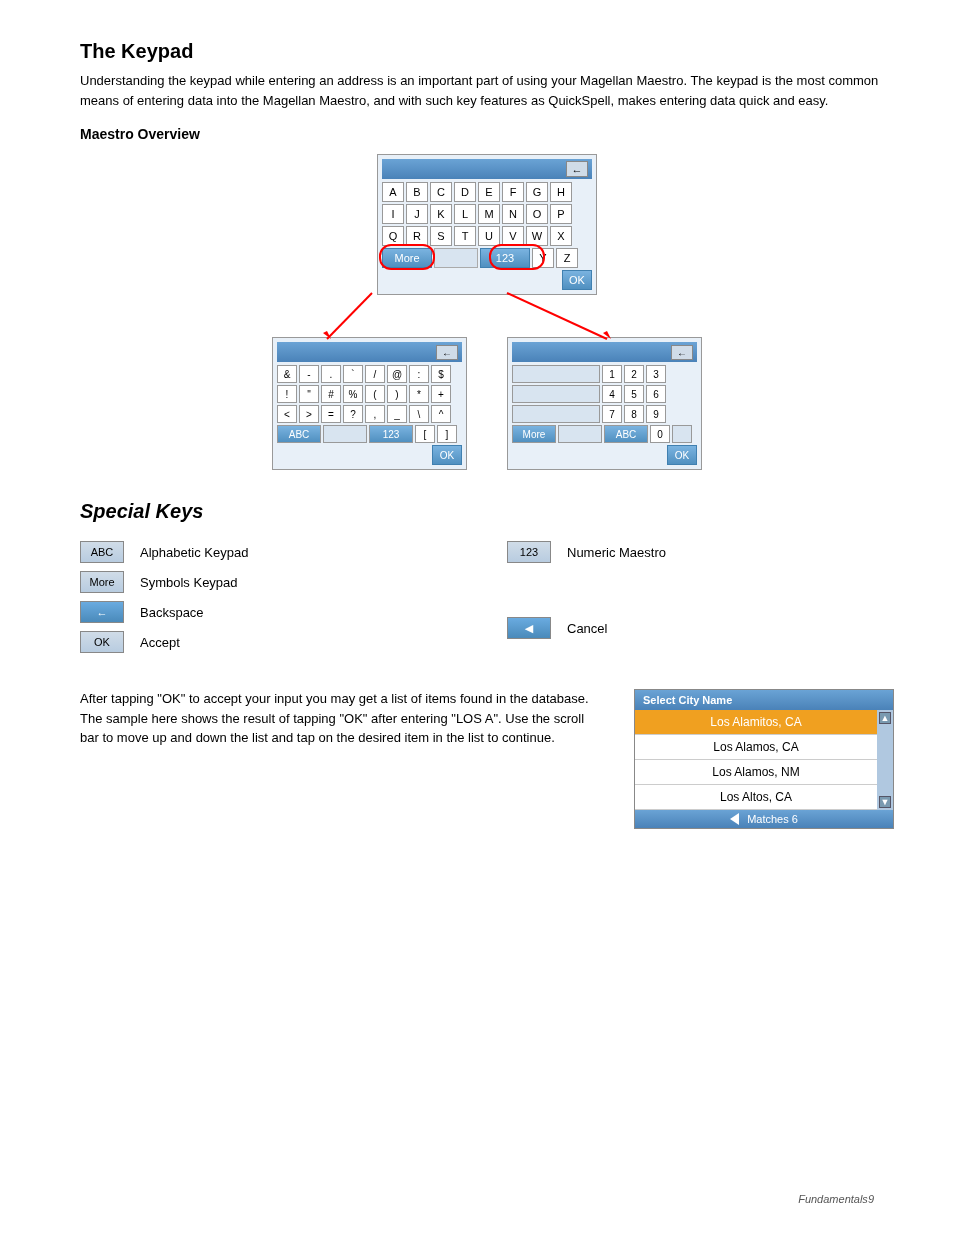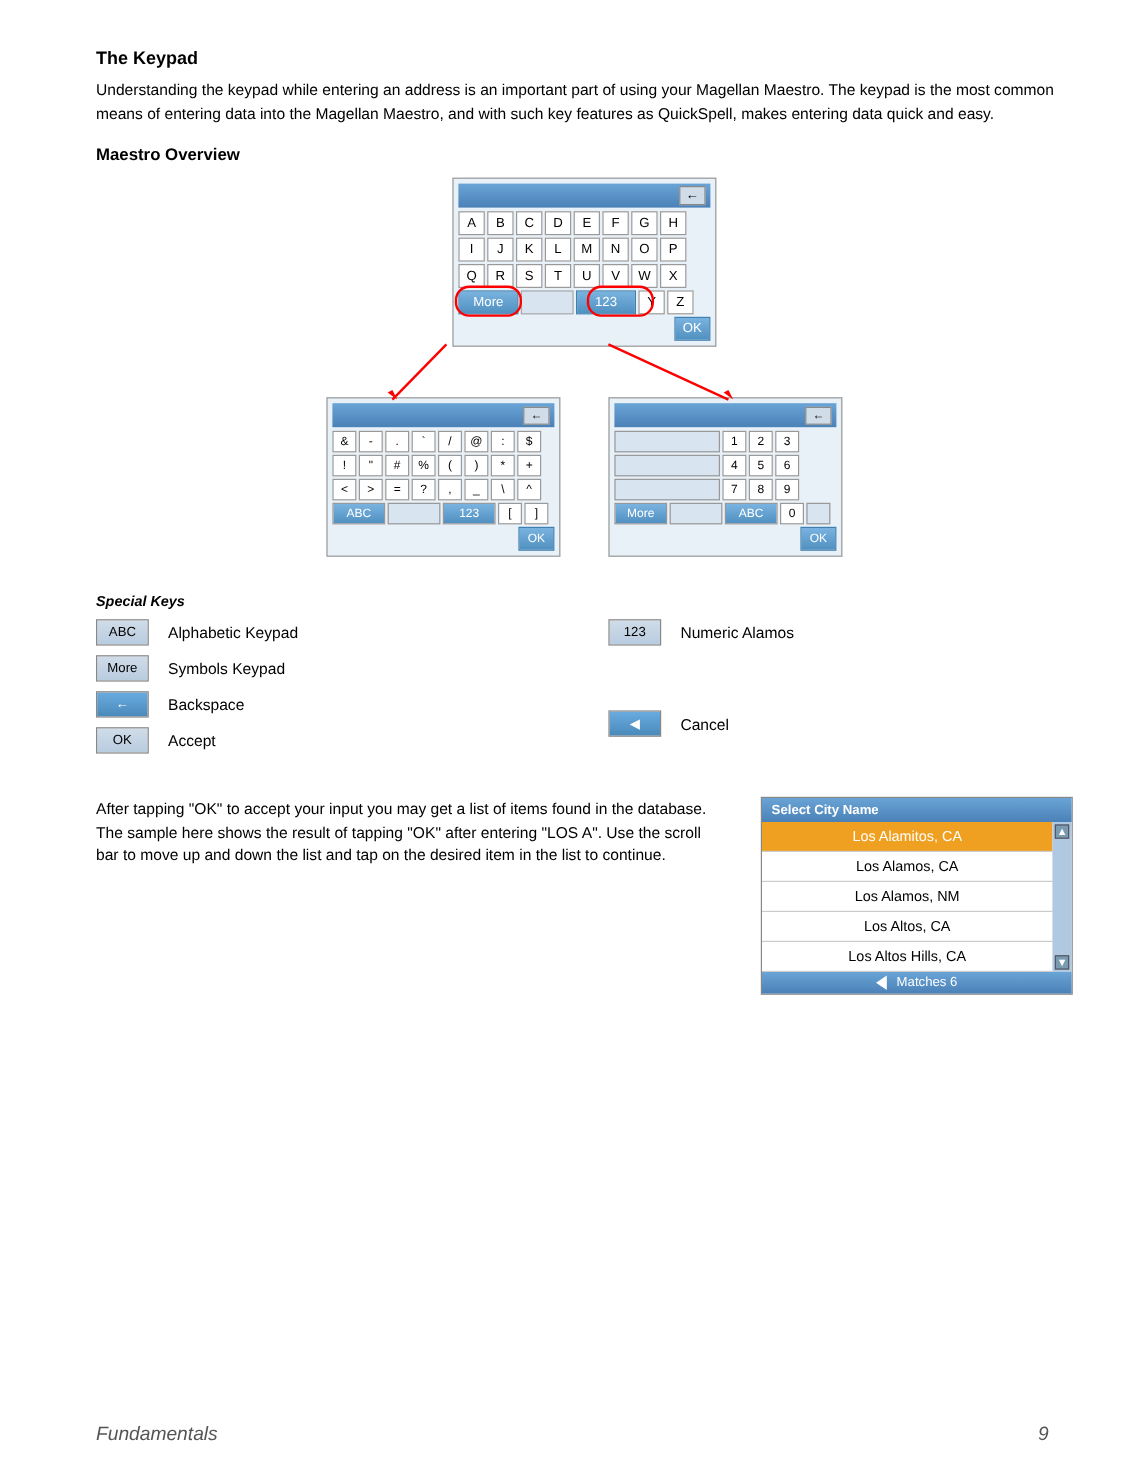--- a/index.html
+++ b/index.html
@@ -9,21 +9,21 @@
       color: #000;
       width: 954px;
       min-height: 1235px;
       padding: 40px 60px 40px 80px;
       font-size: 14px;
     }
 
     
     .section-title {
       font-weight: bold;
-      font-size: 15px;
+      font-size: 20px;
       margin-bottom: 8px;
     }
     .subsection-title {
       font-weight: bold;
       font-size: 14px;
       margin-bottom: 12px;
     }
     .body-text {
       font-size: 13px;
       line-height: 1.5;
@@ -130,23 +130,23 @@
       background: linear-gradient(to bottom, #7ab3e0, #5090c0);
       color: #fff;
     }
 
     
     .special-keys-section {
       margin-bottom: 28px;
     }
     .special-keys-title {
       font-style: italic;
-      font-size: 12px;
+      font-size: 20px;
       font-weight: bold;
-      margin-bottom: 8px;
+      margin-bottom: 18px;
     }
     .special-keys-grid {
       display: grid;
       grid-template-columns: 1fr 1fr;
       gap: 10px 40px;
     }
     .special-key-row {
       display: flex;
       align-items: center;
       gap: 16px;
@@ -258,23 +258,23 @@
       pointer-events: none;
     }
 
     
     .page-footer {
       position: fixed;
       bottom: 30px;
       left: 0;
       right: 0;
       display: flex;
-      justify-content: space-between;
+      justify-content: flex-end;
       padding: 0 80px;
-      font-size: 16px;
+      font-size: 11px;
       font-style: italic;
       color: #555;
     }
 
     .main-keypad-wrapper {
       position: relative;
       display: inline-block;
     }
   </style>
 </head>
@@ -464,21 +464,21 @@
       <div class="special-key-row">
         <div class="sk-btn ok-btn">OK</div>
         <span class="sk-label">Accept</span>
       </div>
     </div>
 
     <div>
 
       <div class="special-key-row">
         <div class="sk-btn">123</div>
-        <span class="sk-label">Numeric Alamos</span>
+        <span class="sk-label">Numeric Maestro</span>
       </div>
 
 
       <div class="special-key-row" style="height:38px;"></div>
 
       <div class="special-key-row">
         <div class="sk-btn cancel-btn">
           <span style="color:#fff;">◀</span>
         </div>
         <span class="sk-label">Cancel</span>
@@ -492,21 +492,20 @@
   <div class="select-section">
     <p class="select-text">After tapping "OK" to accept your input you may get a list of items found in the database.  The sample here shows the result of tapping "OK" after entering "LOS A".  Use the scroll bar to move up and down the list and tap on the desired item in the list to continue.</p>
     <div class="select-list-container">
       <div class="select-list-header">Select City Name</div>
       <div style="display:flex;">
         <div style="flex:1;">
           <div class="select-list-item selected">Los Alamitos, CA</div>
           <div class="select-list-item normal">Los Alamos, CA</div>
           <div class="select-list-item normal">Los Alamos, NM</div>
           <div class="select-list-item normal">Los Altos, CA</div>
-          <div class="select-list-item normal">Los Altos Hills, CA</div>
         </div>
 
         <div style="width:16px; background:#b0c8e0; display:flex; flex-direction:column; align-items:center; padding:2px 0;">
           <div style="width:12px; height:12px; background:#7a9ab0; border:1px solid #556; font-size:9px; display:flex; align-items:center; justify-content:center; color:#fff;">▲</div>
           <div style="flex:1;"></div>
           <div style="width:12px; height:12px; background:#7a9ab0; border:1px solid #556; font-size:9px; display:flex; align-items:center; justify-content:center; color:#fff;">▼</div>
         </div>
       </div>
       <div class="select-list-footer">
         <div class="footer-arrow"></div>

